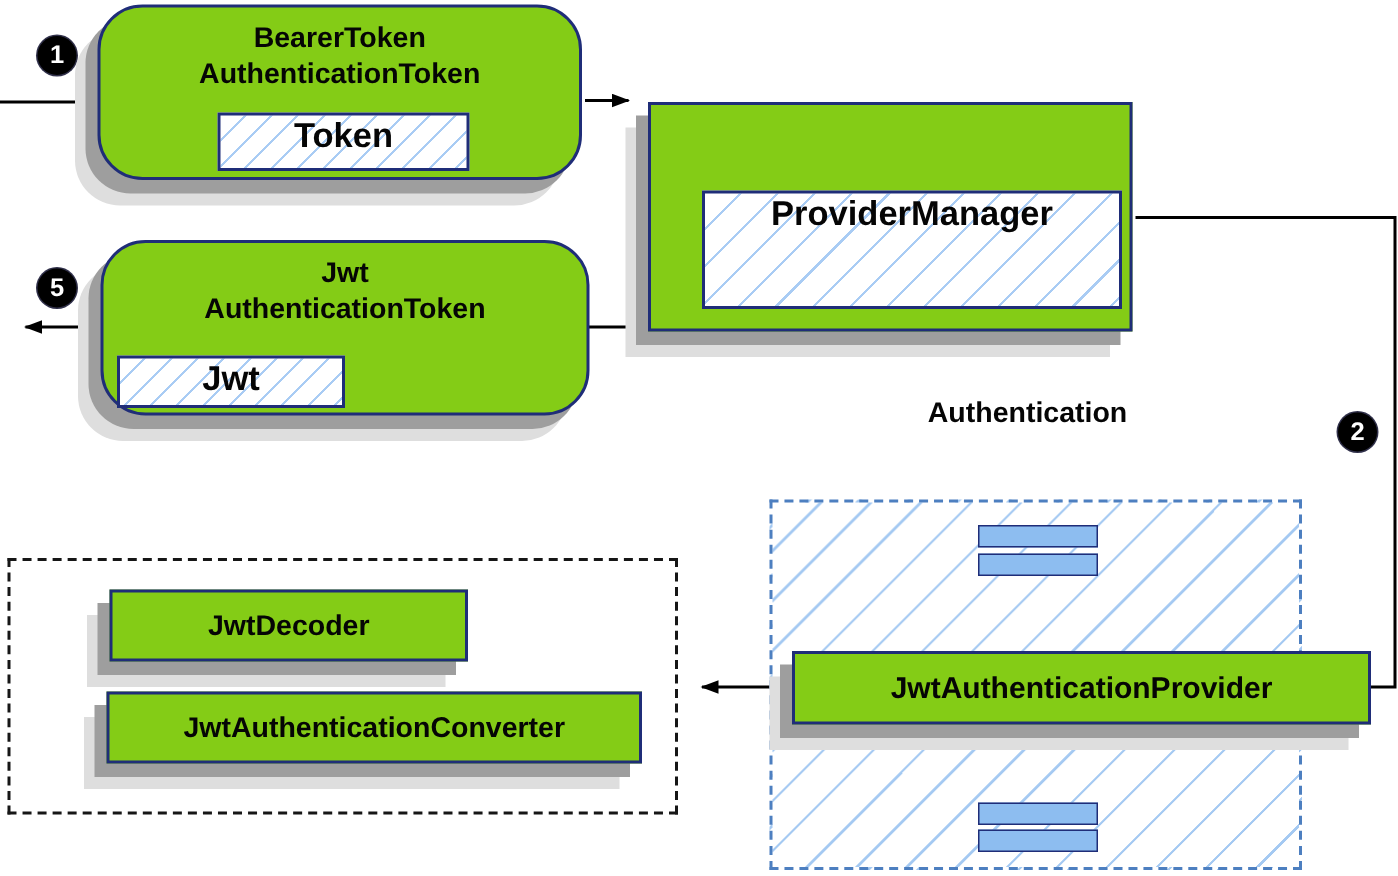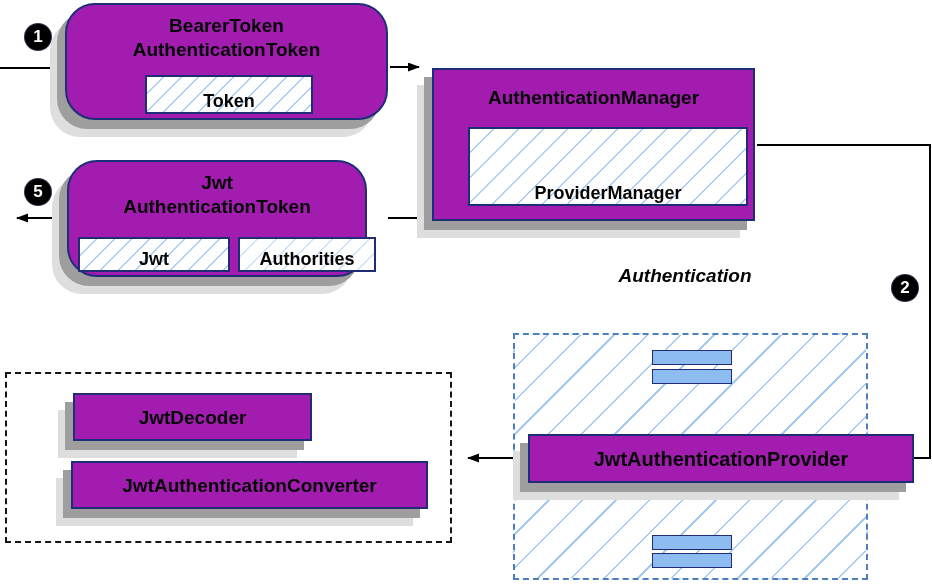--- a/index.html
+++ b/index.html
@@ -7,38 +7,38 @@
     position:relative; width:932px; height:584px; overflow:hidden;
     background:#fff;
     font-family:"Liberation Sans", sans-serif;
     color:#050505;
   }
   .abs { position:absolute; }
 
   
   .node {
     position:absolute;
-    background:#a21caf;
+    background:#84cc16;
     border:2px solid #1f2d78;
     box-sizing:border-box;
     text-align:center;
     font-weight:bold;
   }
   .shadow2 { box-shadow:-8px 9px 0 #9e9e9e, -15px 17px 0 #dedede; }
   .rounded { border-radius:30px; }
 
   .node-title { font-size:19px; line-height:24px; font-weight:bold; }
 
   .chip {
     position:absolute;
     background:#fff;
     border:2px solid #1f2d78;
     box-sizing:border-box;
-    font-size:18px; font-weight:bold;
-    display:flex; align-items:flex-end; justify-content:center;
+    font-size:23px; font-weight:bold;
+    display:flex; align-items:flex-start; justify-content:center;
   }
   .hatch-sm {
     background-image:repeating-linear-gradient(135deg, rgba(0,0,0,0) 0px, rgba(0,0,0,0) 11px, #a9ccf4 11px, #a9ccf4 12.4px);
     background-color:#fff;
   }
   .hatch-md {
     background-image:repeating-linear-gradient(135deg, rgba(0,0,0,0) 0px, rgba(0,0,0,0) 16px, #a9ccf4 16px, #a9ccf4 17.5px);
     background-color:#fff;
   }
   .hatch-faint {
@@ -74,21 +74,21 @@
   }
 
   .bar {
     position:absolute;
     width:80px; height:15px;
     background:#8dbdf0;
     border:1.5px solid #1f2d78;
     box-sizing:border-box;
   }
 
-  .lbl-center { text-align:center; font-weight:bold; font-size:19px; line-height:25px;font-style:italic; }
+  .lbl-center { text-align:center; font-weight:bold; font-size:19px; line-height:25px; }
 
   svg.wires { position:absolute; left:0; top:0; width:932px; height:584px; pointer-events:none; }
 </style>
 </head>
 <body>
 
 <div class="canvas">
 
   <svg class="wires" viewBox="0 0 932 584">
     <defs>
@@ -116,36 +116,32 @@
     <div class="node-title" style="margin-top:9px;">
       <div>BearerToken</div>
       <div>AuthenticationToken</div>
     </div>
     <div class="chip hatch-sm" style="left:78px; top:70px; width:168px; height:39px;">
       <span>Token</span>
     </div>
   </div>
 
   <div class="node shadow2" style="left:432px; top:68px; width:323px; height:153px;">
-    <div class="node-title" style="margin-top:16px;">AuthenticationManager</div>
     <div class="chip hatch-md" style="left:34px; top:57px; width:280px; height:79px;">
       <span>ProviderManager</span>
     </div>
   </div>
 
-  <div class="node rounded shadow2" style="left:67px; top:160px; width:300px; height:117px;">
+  <div class="node rounded shadow2" style="left:67px; top:160px; width:326px; height:117px;">
     <div class="node-title" style="margin-top:9px;">
       <div>Jwt</div>
       <div>AuthenticationToken</div>
     </div>
     <div class="chip hatch-sm" style="left:9px; top:75px; width:152px; height:35px;">
       <span>Jwt</span>
-    </div>
-    <div class="chip hatch-faint" style="left:169px; top:75px; width:138px; height:35px;">
-      <span>Authorities</span>
     </div>
   </div>
 
   <div class="abs lbl-center" style="left:585px; top:263px; width:200px;">
     <div>Authentication</div>
   </div>
 
   <div class="dashed-blue hatch-lg" style="left:513px; top:333px; width:355px; height:247px;"></div>
 
   <div class="bar" style="left:652px; top:350px;"></div>

